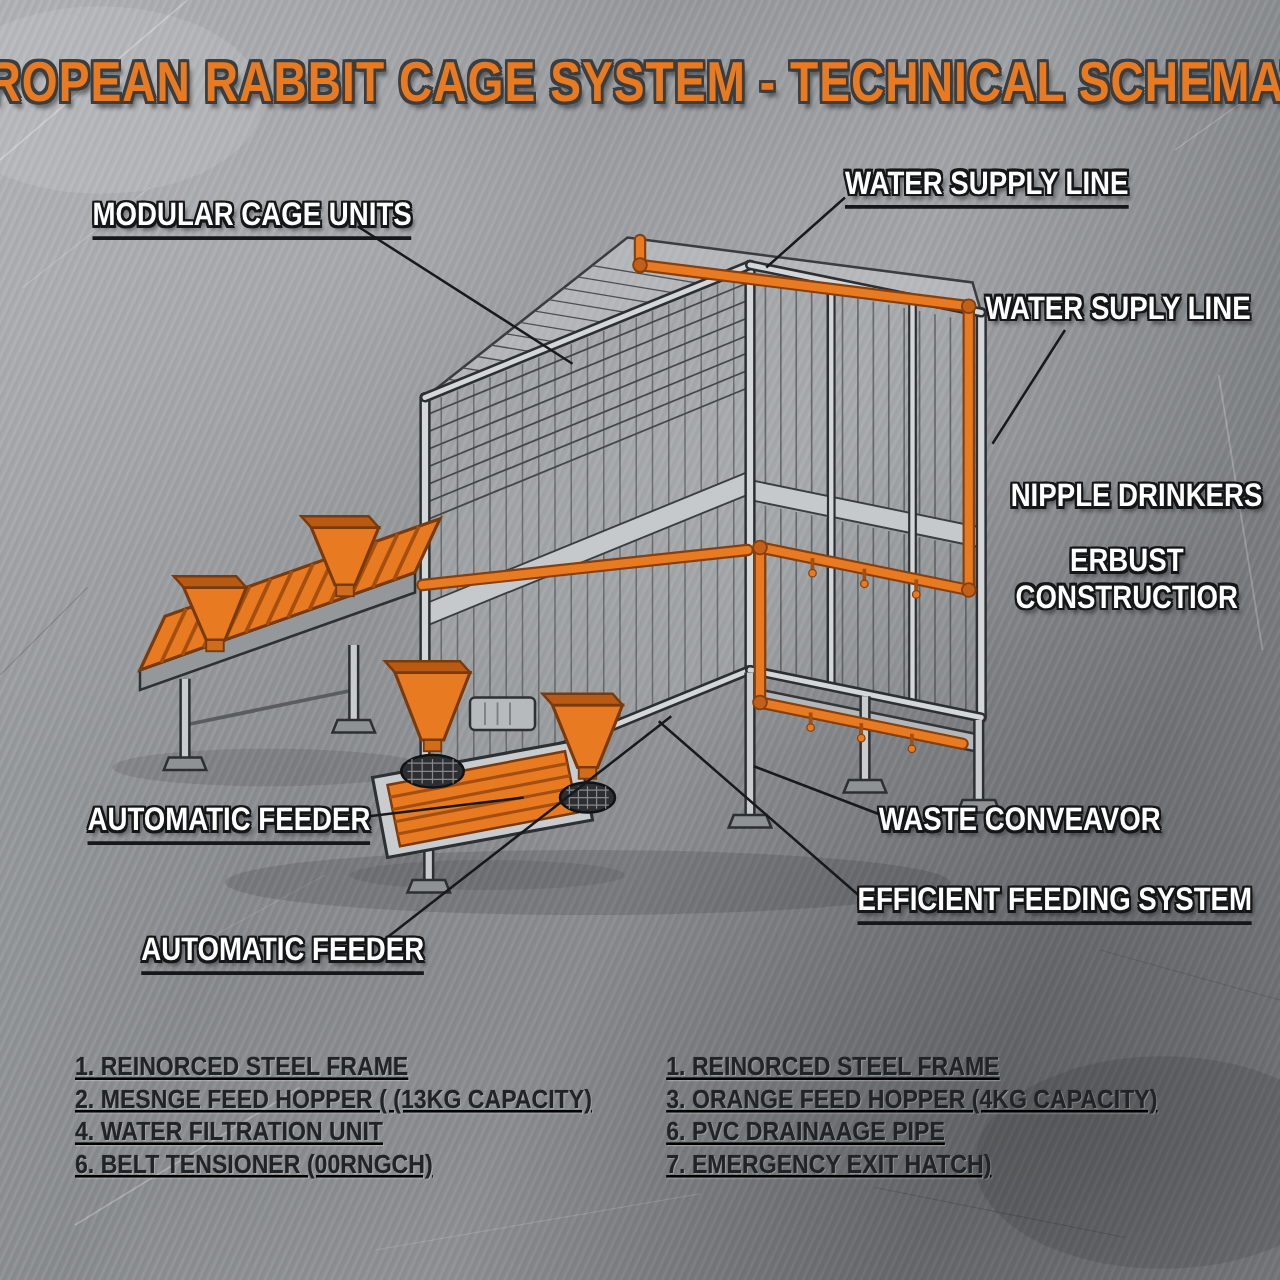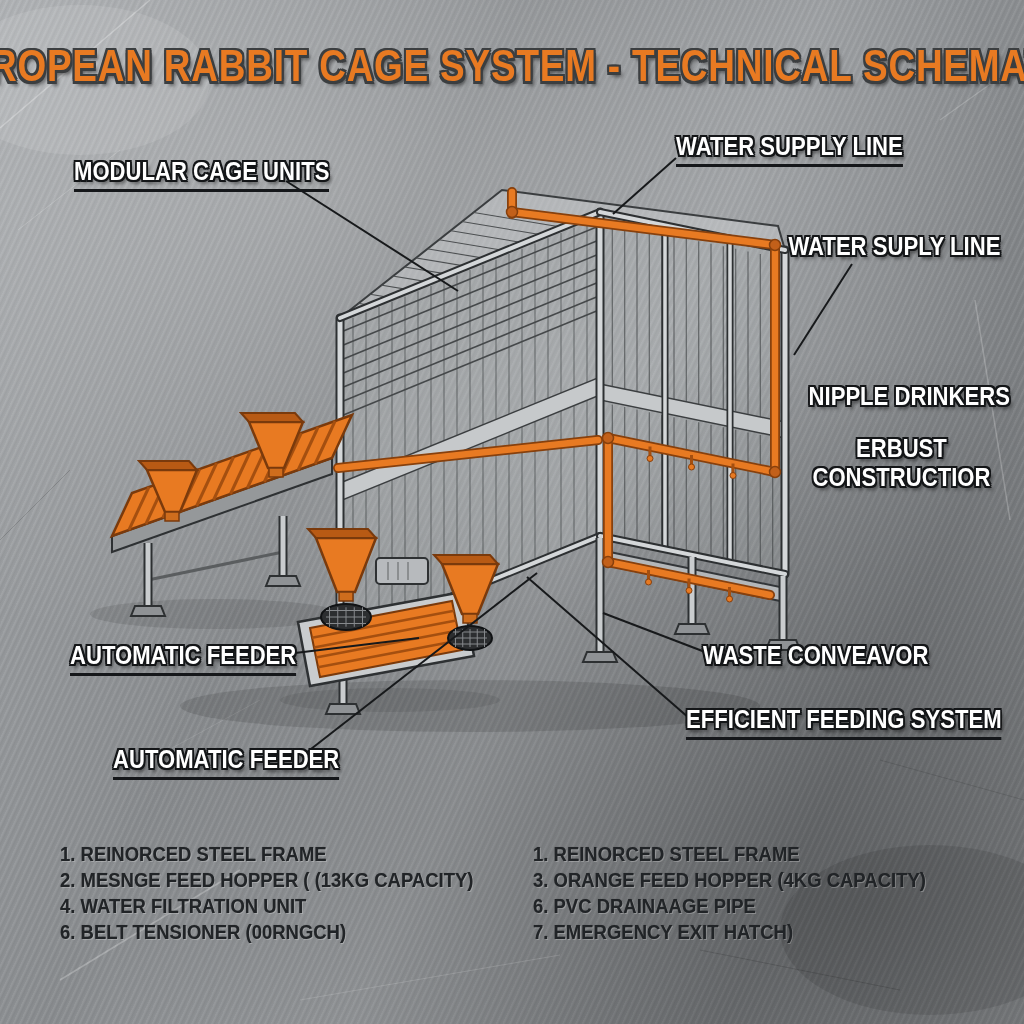--- a/index.html
+++ b/index.html
@@ -37,21 +37,21 @@
   .lbl .ul{border-bottom:3px solid #15171a;padding-bottom:3px;}
   #lbl-modular{left:74px;top:156px;}
   #lbl-water-top{left:676px;top:131px;}
   #lbl-water-right{right:24px;top:231px;}
   #lbl-nipple{right:14px;top:381px;}
   #lbl-erbust{right:34px;top:434px;text-align:center;line-height:1.12;}
   #lbl-waste{left:703px;top:640px;}
   #lbl-efficient{left:686px;top:704px;}
   #lbl-auto1{left:70px;top:640px;}
   #lbl-auto2{left:113px;top:744px;}
-  .legend{position:absolute;z-index:2;}
+  .legend{position:absolute;z-index:2;text-decoration:underline;}
   #legend-left{left:60px;top:841px;}
   #legend-right{left:533px;top:841px;}
   .legend-line{
     height:26px;line-height:26px;font-size:21px;font-weight:700;color:#212427;
     white-space:nowrap;transform:scaleX(0.88);transform-origin:0 50%;
     text-shadow:1px 1px 0 rgba(255,255,255,0.25), 0 0 1px rgba(0,0,0,0.35);
   }
 </style>
 </head>
 <body>

